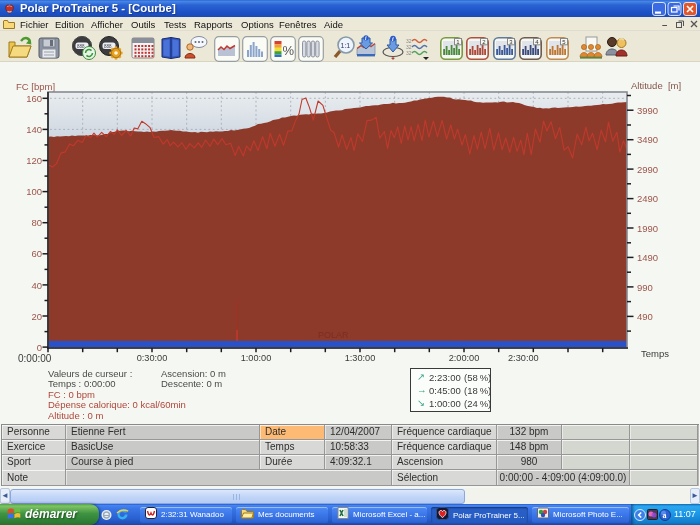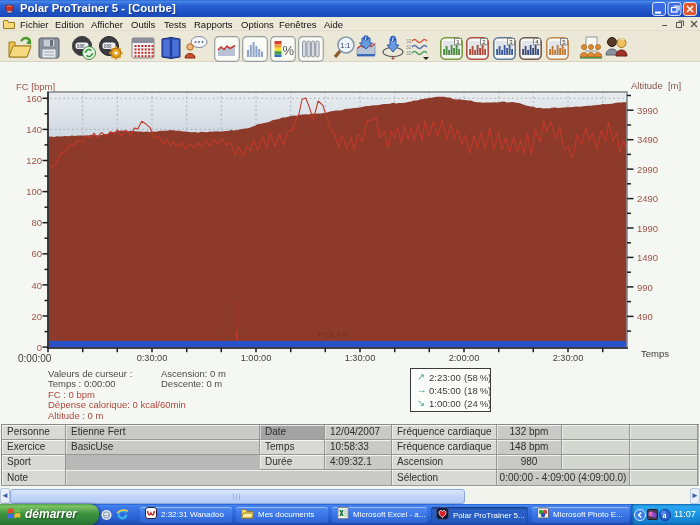--- a/index.html
+++ b/index.html
@@ -397,56 +397,57 @@
         <text x="637" y="290.5">990</text>
         <text x="637" y="320.0">490</text>
       </g>
 </svg>
 
 <div style="position:absolute;left:18px;top:353px;width:60px;text-align:left;font-size:10px;color:#3a3a3a">0:00:00</div>
     <div style="position:absolute;left:122px;top:353px;width:60px;text-align:center;font-size:9.2px;color:#3a3a3a">0:30:00</div>
     <div style="position:absolute;left:226px;top:353px;width:60px;text-align:center;font-size:9.2px;color:#3a3a3a">1:00:00</div>
     <div style="position:absolute;left:330px;top:353px;width:60px;text-align:center;font-size:9.2px;color:#3a3a3a">1:30:00</div>
     <div style="position:absolute;left:434px;top:353px;width:60px;text-align:center;font-size:9.2px;color:#3a3a3a">2:00:00</div>
-    <div style="position:absolute;left:538px;top:353px;width:60px;text-align:center;font-size:9.2px;color:#3a3a3a">2:30:00</div>
+    <div style="position:absolute;left:508px;top:353px;width:60px;text-align:left;font-size:9.2px;color:#3a3a3a">2:30:00</div>
 
 <div class="abs" style="left:48px;top:369px;font-size:9.5px;line-height:10.4px;color:#4a4a4a">
 Valeurs de curseur :<br>Temps : 0:00:00<br><span style="color:#b0453a">FC : 0 bpm<br>Dépense calorique: 0 kcal/60min<br>Altitude : 0 m</span></div>
 <div class="abs" style="left:161px;top:369px;font-size:9.5px;line-height:10.4px;color:#4a4a4a">Ascension: 0 m<br>Descente: 0 m</div>
 
 <div class="abs" style="left:410px;top:368px;width:81px;height:44px;border:1.4px solid #3a3a3a;background:#fbfdfa;font-size:9.5px;color:#3a3a3a">
 <span class="abs" style="left:6px;top:2px;color:#3aa28c">↗</span>
       <span class="abs" style="left:18px;top:3px">2:23:00</span>
       <span class="abs" style="left:53px;top:3px">(58 %)</span>
 <span class="abs" style="left:6px;top:15px;color:#3aa28c">→</span>
       <span class="abs" style="left:18px;top:16px">0:45:00</span>
       <span class="abs" style="left:53px;top:16px">(18 %)</span>
 <span class="abs" style="left:6px;top:28px;color:#3aa28c">↘</span>
       <span class="abs" style="left:18px;top:29px">1:00:00</span>
       <span class="abs" style="left:53px;top:29px">(24 %)</span>
     </div>
 
 <div style="position:absolute;left:1px;top:424px;width:698px;height:62px;border-top:1px solid #8a8a8a;border-left:1px solid #8a8a8a;background:#b8b8b8"></div>
     <div style="position:absolute;left:2px;top:425px;width:64px;height:15px;background:#d8d8d6;border-right:1px solid #979797;border-bottom:1px solid #979797;box-shadow:inset 0 1px 0 rgba(255,255,255,.75), inset 1px 0 0 rgba(255,255,255,.5);font-size:10px;line-height:14px;color:#2e2e2e;padding-left:5px;white-space:nowrap;overflow:hidden">Personne</div>
     <div style="position:absolute;left:66px;top:425px;width:194px;height:15px;background:#c9c9c7;border-right:1px solid #979797;border-bottom:1px solid #979797;box-shadow:inset 0 1px 0 rgba(255,255,255,.75), inset 1px 0 0 rgba(255,255,255,.5);font-size:10px;line-height:14px;color:#2e2e2e;padding-left:5px;white-space:nowrap;overflow:hidden">Etienne Fert</div>
-    <div style="position:absolute;left:260px;top:425px;width:65px;height:15px;background:#a3a3a3;border-right:1px solid #979797;border-bottom:1px solid #979797;box-shadow:inset 0 1px 0 rgba(255,255,255,.75), inset 1px 0 0 rgba(255,255,255,.5);font-size:10px;line-height:14px;color:#2e2e2e;padding-left:5px;white-space:nowrap;overflow:hidden">Date</div>
+    <div style="position:absolute;left:260px;top:425px;width:65px;height:15px;background:#fdba74;border-right:1px solid #979797;border-bottom:1px solid #979797;box-shadow:inset 0 1px 0 rgba(255,255,255,.75), inset 1px 0 0 rgba(255,255,255,.5);font-size:10px;line-height:14px;color:#2e2e2e;padding-left:5px;white-space:nowrap;overflow:hidden">Date</div>
     <div style="position:absolute;left:325px;top:425px;width:67px;height:15px;background:#c9c9c7;border-right:1px solid #979797;border-bottom:1px solid #979797;box-shadow:inset 0 1px 0 rgba(255,255,255,.75), inset 1px 0 0 rgba(255,255,255,.5);font-size:10px;line-height:14px;color:#2e2e2e;padding-left:5px;white-space:nowrap;overflow:hidden">12/04/2007</div>
     <div style="position:absolute;left:392px;top:425px;width:105px;height:15px;background:#d8d8d6;border-right:1px solid #979797;border-bottom:1px solid #979797;box-shadow:inset 0 1px 0 rgba(255,255,255,.75), inset 1px 0 0 rgba(255,255,255,.5);font-size:10px;line-height:14px;color:#2e2e2e;padding-left:5px;white-space:nowrap;overflow:hidden">Fréquence cardiaque</div>
     <div style="position:absolute;left:497px;top:425px;width:65px;height:15px;background:#c9c9c7;border-right:1px solid #979797;border-bottom:1px solid #979797;box-shadow:inset 0 1px 0 rgba(255,255,255,.75), inset 1px 0 0 rgba(255,255,255,.5);font-size:10px;line-height:14px;color:#2e2e2e;text-align:center;white-space:nowrap;overflow:hidden">132 bpm</div>
     <div style="position:absolute;left:562px;top:425px;width:68px;height:15px;background:#d3d7d0;border-right:1px solid #979797;border-bottom:1px solid #979797;box-shadow:inset 0 1px 0 rgba(255,255,255,.75), inset 1px 0 0 rgba(255,255,255,.5);font-size:10px;line-height:14px;color:#2e2e2e;padding-left:5px;white-space:nowrap;overflow:hidden"></div>
     <div style="position:absolute;left:630px;top:425px;width:68px;height:15px;background:#d3d7d0;border-right:1px solid #979797;border-bottom:1px solid #979797;box-shadow:inset 0 1px 0 rgba(255,255,255,.75), inset 1px 0 0 rgba(255,255,255,.5);font-size:10px;line-height:14px;color:#2e2e2e;padding-left:5px;white-space:nowrap;overflow:hidden"></div>
     <div style="position:absolute;left:2px;top:440px;width:64px;height:15px;background:#d8d8d6;border-right:1px solid #979797;border-bottom:1px solid #979797;box-shadow:inset 0 1px 0 rgba(255,255,255,.75), inset 1px 0 0 rgba(255,255,255,.5);font-size:10px;line-height:14px;color:#2e2e2e;padding-left:5px;white-space:nowrap;overflow:hidden">Exercice</div>
     <div style="position:absolute;left:66px;top:440px;width:194px;height:15px;background:#c9c9c7;border-right:1px solid #979797;border-bottom:1px solid #979797;box-shadow:inset 0 1px 0 rgba(255,255,255,.75), inset 1px 0 0 rgba(255,255,255,.5);font-size:10px;line-height:14px;color:#2e2e2e;padding-left:5px;white-space:nowrap;overflow:hidden">BasicUse</div>
     <div style="position:absolute;left:260px;top:440px;width:65px;height:15px;background:#d8d8d6;border-right:1px solid #979797;border-bottom:1px solid #979797;box-shadow:inset 0 1px 0 rgba(255,255,255,.75), inset 1px 0 0 rgba(255,255,255,.5);font-size:10px;line-height:14px;color:#2e2e2e;padding-left:5px;white-space:nowrap;overflow:hidden">Temps</div>
     <div style="position:absolute;left:325px;top:440px;width:67px;height:15px;background:#c9c9c7;border-right:1px solid #979797;border-bottom:1px solid #979797;box-shadow:inset 0 1px 0 rgba(255,255,255,.75), inset 1px 0 0 rgba(255,255,255,.5);font-size:10px;line-height:14px;color:#2e2e2e;padding-left:5px;white-space:nowrap;overflow:hidden">10:58:33</div>
     <div style="position:absolute;left:392px;top:440px;width:105px;height:15px;background:#d8d8d6;border-right:1px solid #979797;border-bottom:1px solid #979797;box-shadow:inset 0 1px 0 rgba(255,255,255,.75), inset 1px 0 0 rgba(255,255,255,.5);font-size:10px;line-height:14px;color:#2e2e2e;padding-left:5px;white-space:nowrap;overflow:hidden">Fréquence cardiaque</div>
     <div style="position:absolute;left:497px;top:440px;width:65px;height:15px;background:#c9c9c7;border-right:1px solid #979797;border-bottom:1px solid #979797;box-shadow:inset 0 1px 0 rgba(255,255,255,.75), inset 1px 0 0 rgba(255,255,255,.5);font-size:10px;line-height:14px;color:#2e2e2e;text-align:center;white-space:nowrap;overflow:hidden">148 bpm</div>
     <div style="position:absolute;left:562px;top:440px;width:68px;height:15px;background:#d3d7d0;border-right:1px solid #979797;border-bottom:1px solid #979797;box-shadow:inset 0 1px 0 rgba(255,255,255,.75), inset 1px 0 0 rgba(255,255,255,.5);font-size:10px;line-height:14px;color:#2e2e2e;padding-left:5px;white-space:nowrap;overflow:hidden"></div>
     <div style="position:absolute;left:630px;top:440px;width:68px;height:15px;background:#d3d7d0;border-right:1px solid #979797;border-bottom:1px solid #979797;box-shadow:inset 0 1px 0 rgba(255,255,255,.75), inset 1px 0 0 rgba(255,255,255,.5);font-size:10px;line-height:14px;color:#2e2e2e;padding-left:5px;white-space:nowrap;overflow:hidden"></div>
     <div style="position:absolute;left:2px;top:455px;width:64px;height:26px;background:#d8d8d6;border-right:1px solid #979797;border-bottom:1px solid #979797;box-shadow:inset 0 1px 0 rgba(255,255,255,.75), inset 1px 0 0 rgba(255,255,255,.5);font-size:10px;line-height:14px;color:#2e2e2e;padding-left:5px;white-space:nowrap;overflow:hidden">Sport</div>
+    <div style="position:absolute;left:66px;top:455px;width:194px;height:15px;background:#c9c9c7;border-right:1px solid #979797;border-bottom:1px solid #979797;box-shadow:inset 0 1px 0 rgba(255,255,255,.75), inset 1px 0 0 rgba(255,255,255,.5);font-size:10px;line-height:14px;color:#2e2e2e;padding-left:5px;white-space:nowrap;overflow:hidden">Course à pied</div>
     <div style="position:absolute;left:260px;top:455px;width:65px;height:15px;background:#d8d8d6;border-right:1px solid #979797;border-bottom:1px solid #979797;box-shadow:inset 0 1px 0 rgba(255,255,255,.75), inset 1px 0 0 rgba(255,255,255,.5);font-size:10px;line-height:14px;color:#2e2e2e;padding-left:5px;white-space:nowrap;overflow:hidden">Durée</div>
     <div style="position:absolute;left:325px;top:455px;width:67px;height:15px;background:#c9c9c7;border-right:1px solid #979797;border-bottom:1px solid #979797;box-shadow:inset 0 1px 0 rgba(255,255,255,.75), inset 1px 0 0 rgba(255,255,255,.5);font-size:10px;line-height:14px;color:#2e2e2e;padding-left:5px;white-space:nowrap;overflow:hidden">4:09:32.1</div>
     <div style="position:absolute;left:392px;top:455px;width:105px;height:15px;background:#d8d8d6;border-right:1px solid #979797;border-bottom:1px solid #979797;box-shadow:inset 0 1px 0 rgba(255,255,255,.75), inset 1px 0 0 rgba(255,255,255,.5);font-size:10px;line-height:14px;color:#2e2e2e;padding-left:5px;white-space:nowrap;overflow:hidden">Ascension</div>
     <div style="position:absolute;left:497px;top:455px;width:65px;height:15px;background:#c9c9c7;border-right:1px solid #979797;border-bottom:1px solid #979797;box-shadow:inset 0 1px 0 rgba(255,255,255,.75), inset 1px 0 0 rgba(255,255,255,.5);font-size:10px;line-height:14px;color:#2e2e2e;text-align:center;white-space:nowrap;overflow:hidden">980</div>
     <div style="position:absolute;left:562px;top:455px;width:68px;height:15px;background:#d3d7d0;border-right:1px solid #979797;border-bottom:1px solid #979797;box-shadow:inset 0 1px 0 rgba(255,255,255,.75), inset 1px 0 0 rgba(255,255,255,.5);font-size:10px;line-height:14px;color:#2e2e2e;padding-left:5px;white-space:nowrap;overflow:hidden"></div>
     <div style="position:absolute;left:630px;top:455px;width:68px;height:15px;background:#d3d7d0;border-right:1px solid #979797;border-bottom:1px solid #979797;box-shadow:inset 0 1px 0 rgba(255,255,255,.75), inset 1px 0 0 rgba(255,255,255,.5);font-size:10px;line-height:14px;color:#2e2e2e;padding-left:5px;white-space:nowrap;overflow:hidden"></div>
     <div style="position:absolute;left:2px;top:470px;width:64px;height:16px;background:#d8d8d6;border-right:1px solid #979797;border-bottom:1px solid #979797;box-shadow:inset 0 1px 0 rgba(255,255,255,.75), inset 1px 0 0 rgba(255,255,255,.5);font-size:10px;line-height:15px;color:#2e2e2e;padding-left:5px;white-space:nowrap;overflow:hidden">Note</div>
     <div style="position:absolute;left:66px;top:470px;width:326px;height:16px;background:#c9c9c7;border-right:1px solid #979797;border-bottom:1px solid #979797;box-shadow:inset 0 1px 0 rgba(255,255,255,.75), inset 1px 0 0 rgba(255,255,255,.5);font-size:10px;line-height:15px;color:#2e2e2e;padding-left:5px;white-space:nowrap;overflow:hidden"></div>
     <div style="position:absolute;left:392px;top:470px;width:105px;height:16px;background:#d8d8d6;border-right:1px solid #979797;border-bottom:1px solid #979797;box-shadow:inset 0 1px 0 rgba(255,255,255,.75), inset 1px 0 0 rgba(255,255,255,.5);font-size:10px;line-height:15px;color:#2e2e2e;padding-left:5px;white-space:nowrap;overflow:hidden">Sélection</div>
     <div style="position:absolute;left:497px;top:470px;width:133px;height:16px;background:#c9c9c7;border-right:1px solid #979797;border-bottom:1px solid #979797;box-shadow:inset 0 1px 0 rgba(255,255,255,.75), inset 1px 0 0 rgba(255,255,255,.5);font-size:10px;line-height:15px;color:#2e2e2e;text-align:center;white-space:nowrap;overflow:hidden">0:00:00 - 4:09:00 (4:09:00.0)</div>

